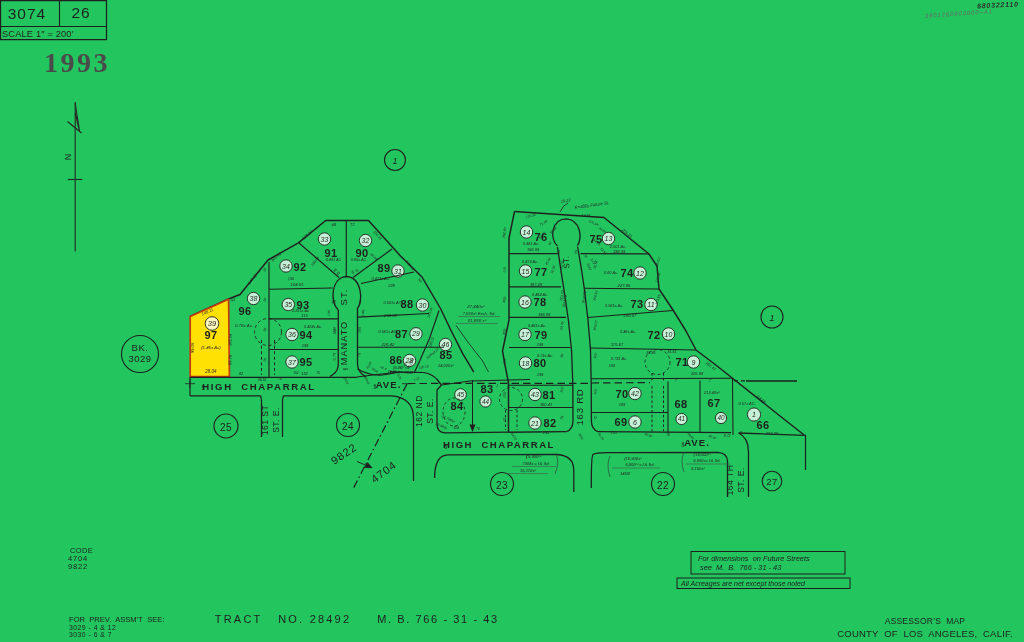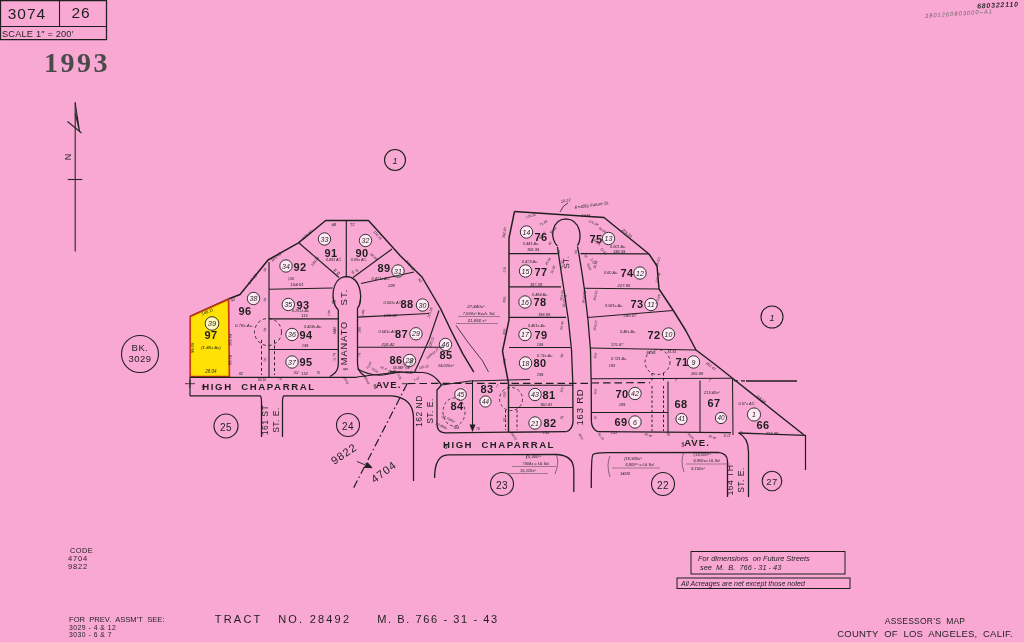--- a/index.html
+++ b/index.html
@@ -1,16 +1,16 @@
 <!DOCTYPE html>
 <html><head>
 <meta charset="utf-8">
 <style>
   html,body { margin:0; padding:0; background:#ffffff; }
-  #sheet { position:relative; width:1024px; height:642px; background:#f9a8d4; overflow:hidden; }
+  #sheet { position:relative; width:1024px; height:642px; background:#22c55e; overflow:hidden; }
   svg { position:absolute; left:0; top:0; }
   text { white-space:pre; }
 </style>
 </head>
 <body>
 <div id="sheet">
 <svg width="1024" height="642" viewBox="0 0 1024 642">
 
 <path d="M 0.5,0.5 L 106.5,0.5 L 106.5,39.5 L 0.5,39.5 Z" fill="none" stroke="#1f1f1f" stroke-width="1.25" stroke-linejoin="round"></path>
 <line x1="59.5" y1="0" x2="59.5" y2="26.5" stroke="#1f1f1f" stroke-width="1.1" stroke-linecap="butt"></line>

